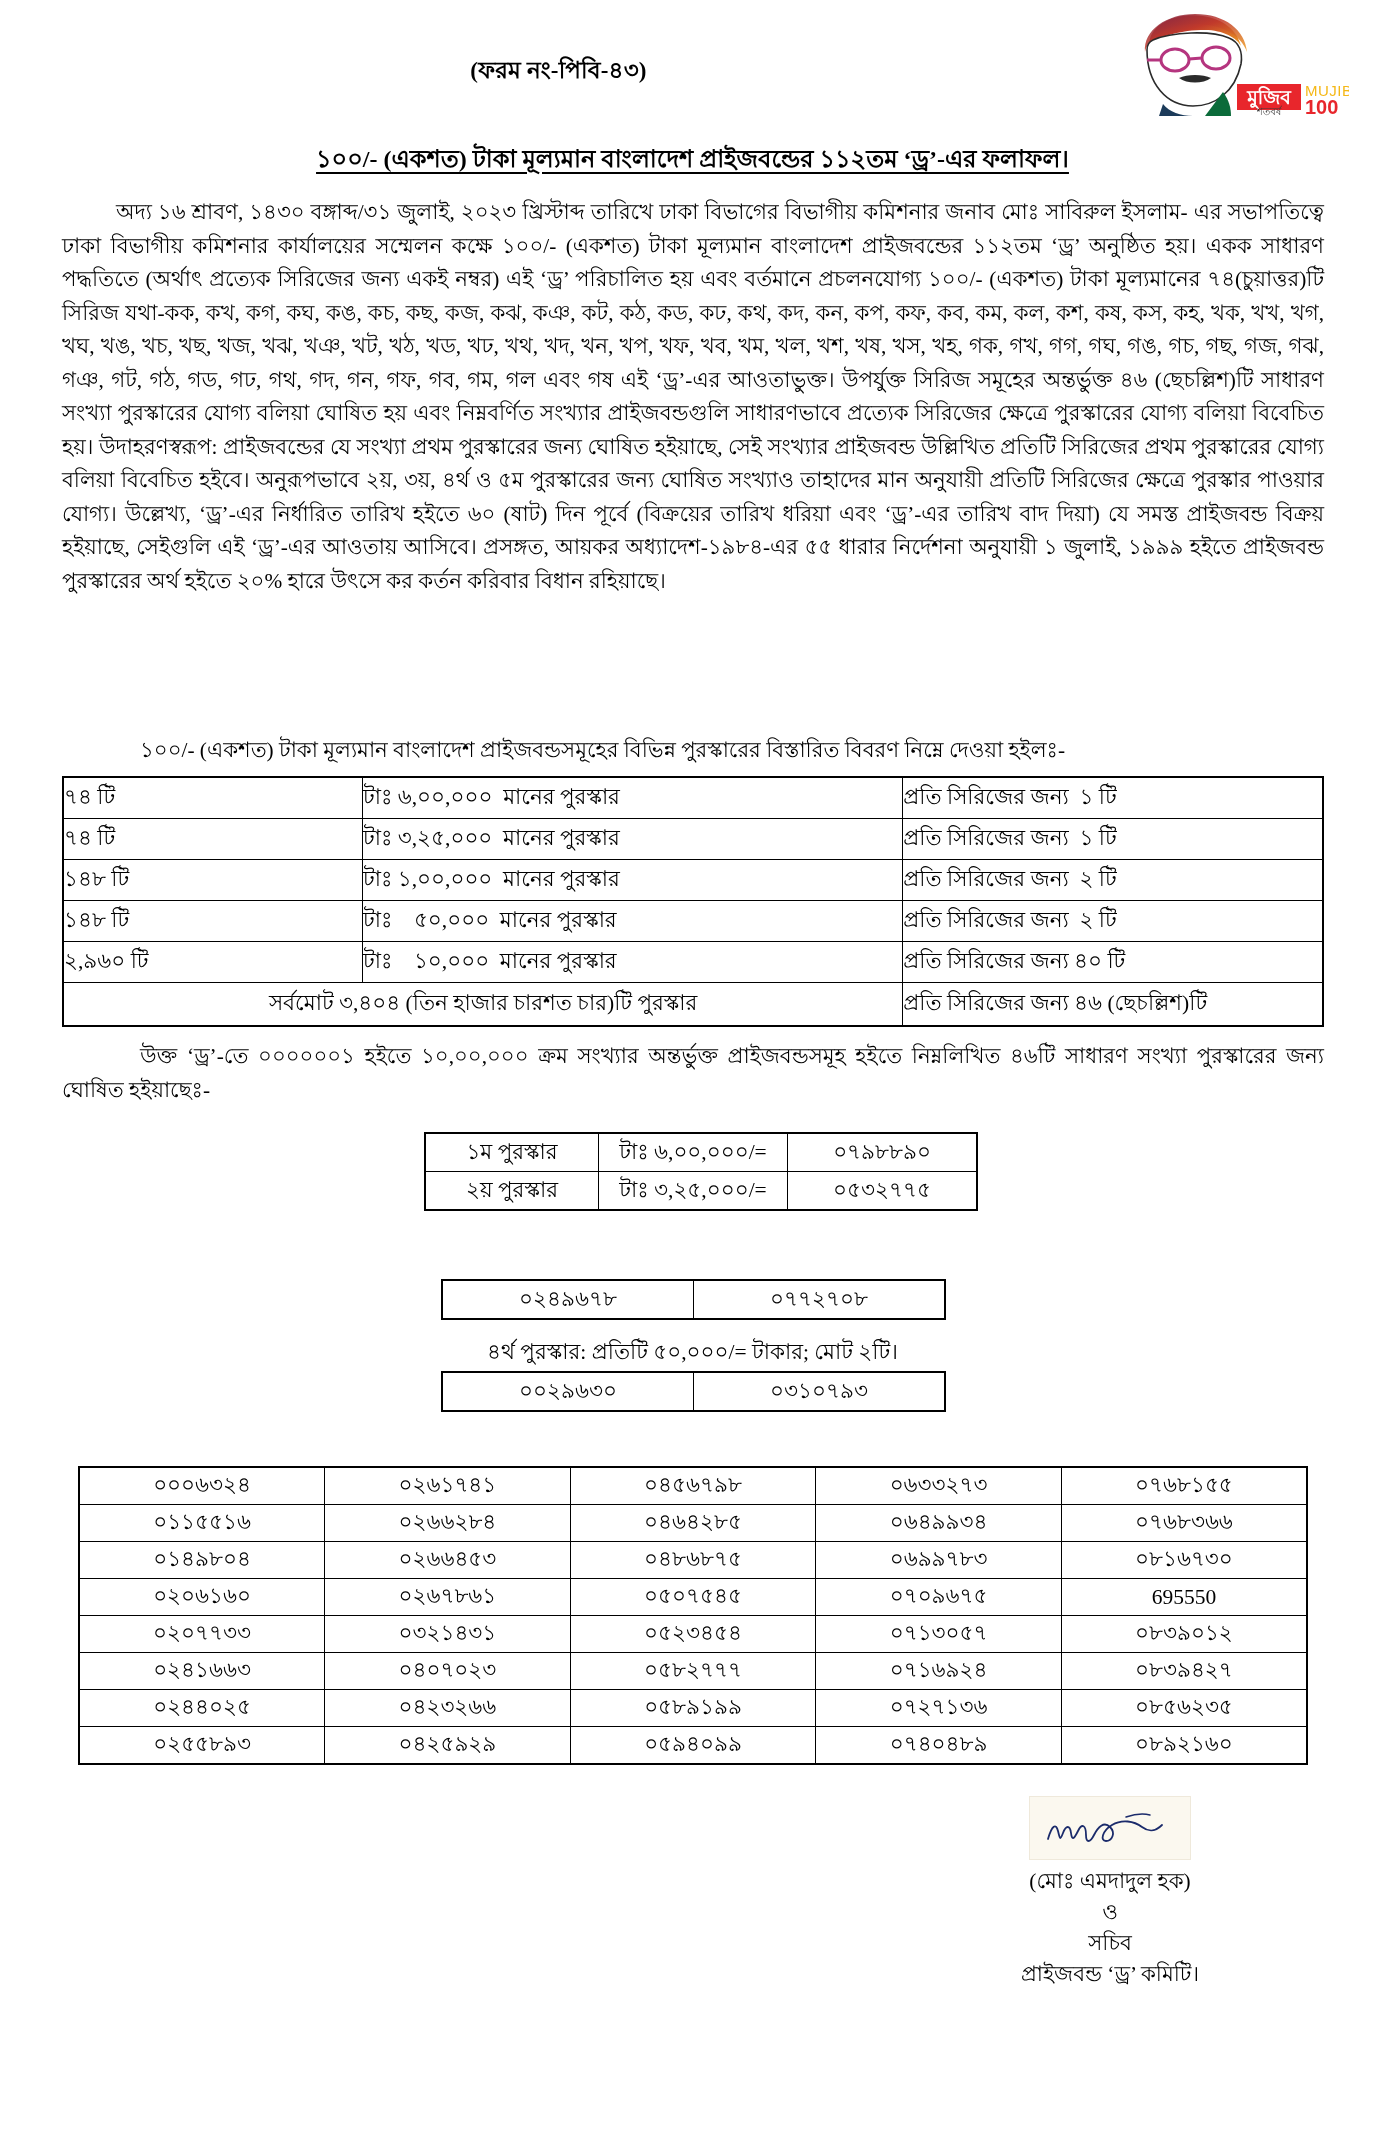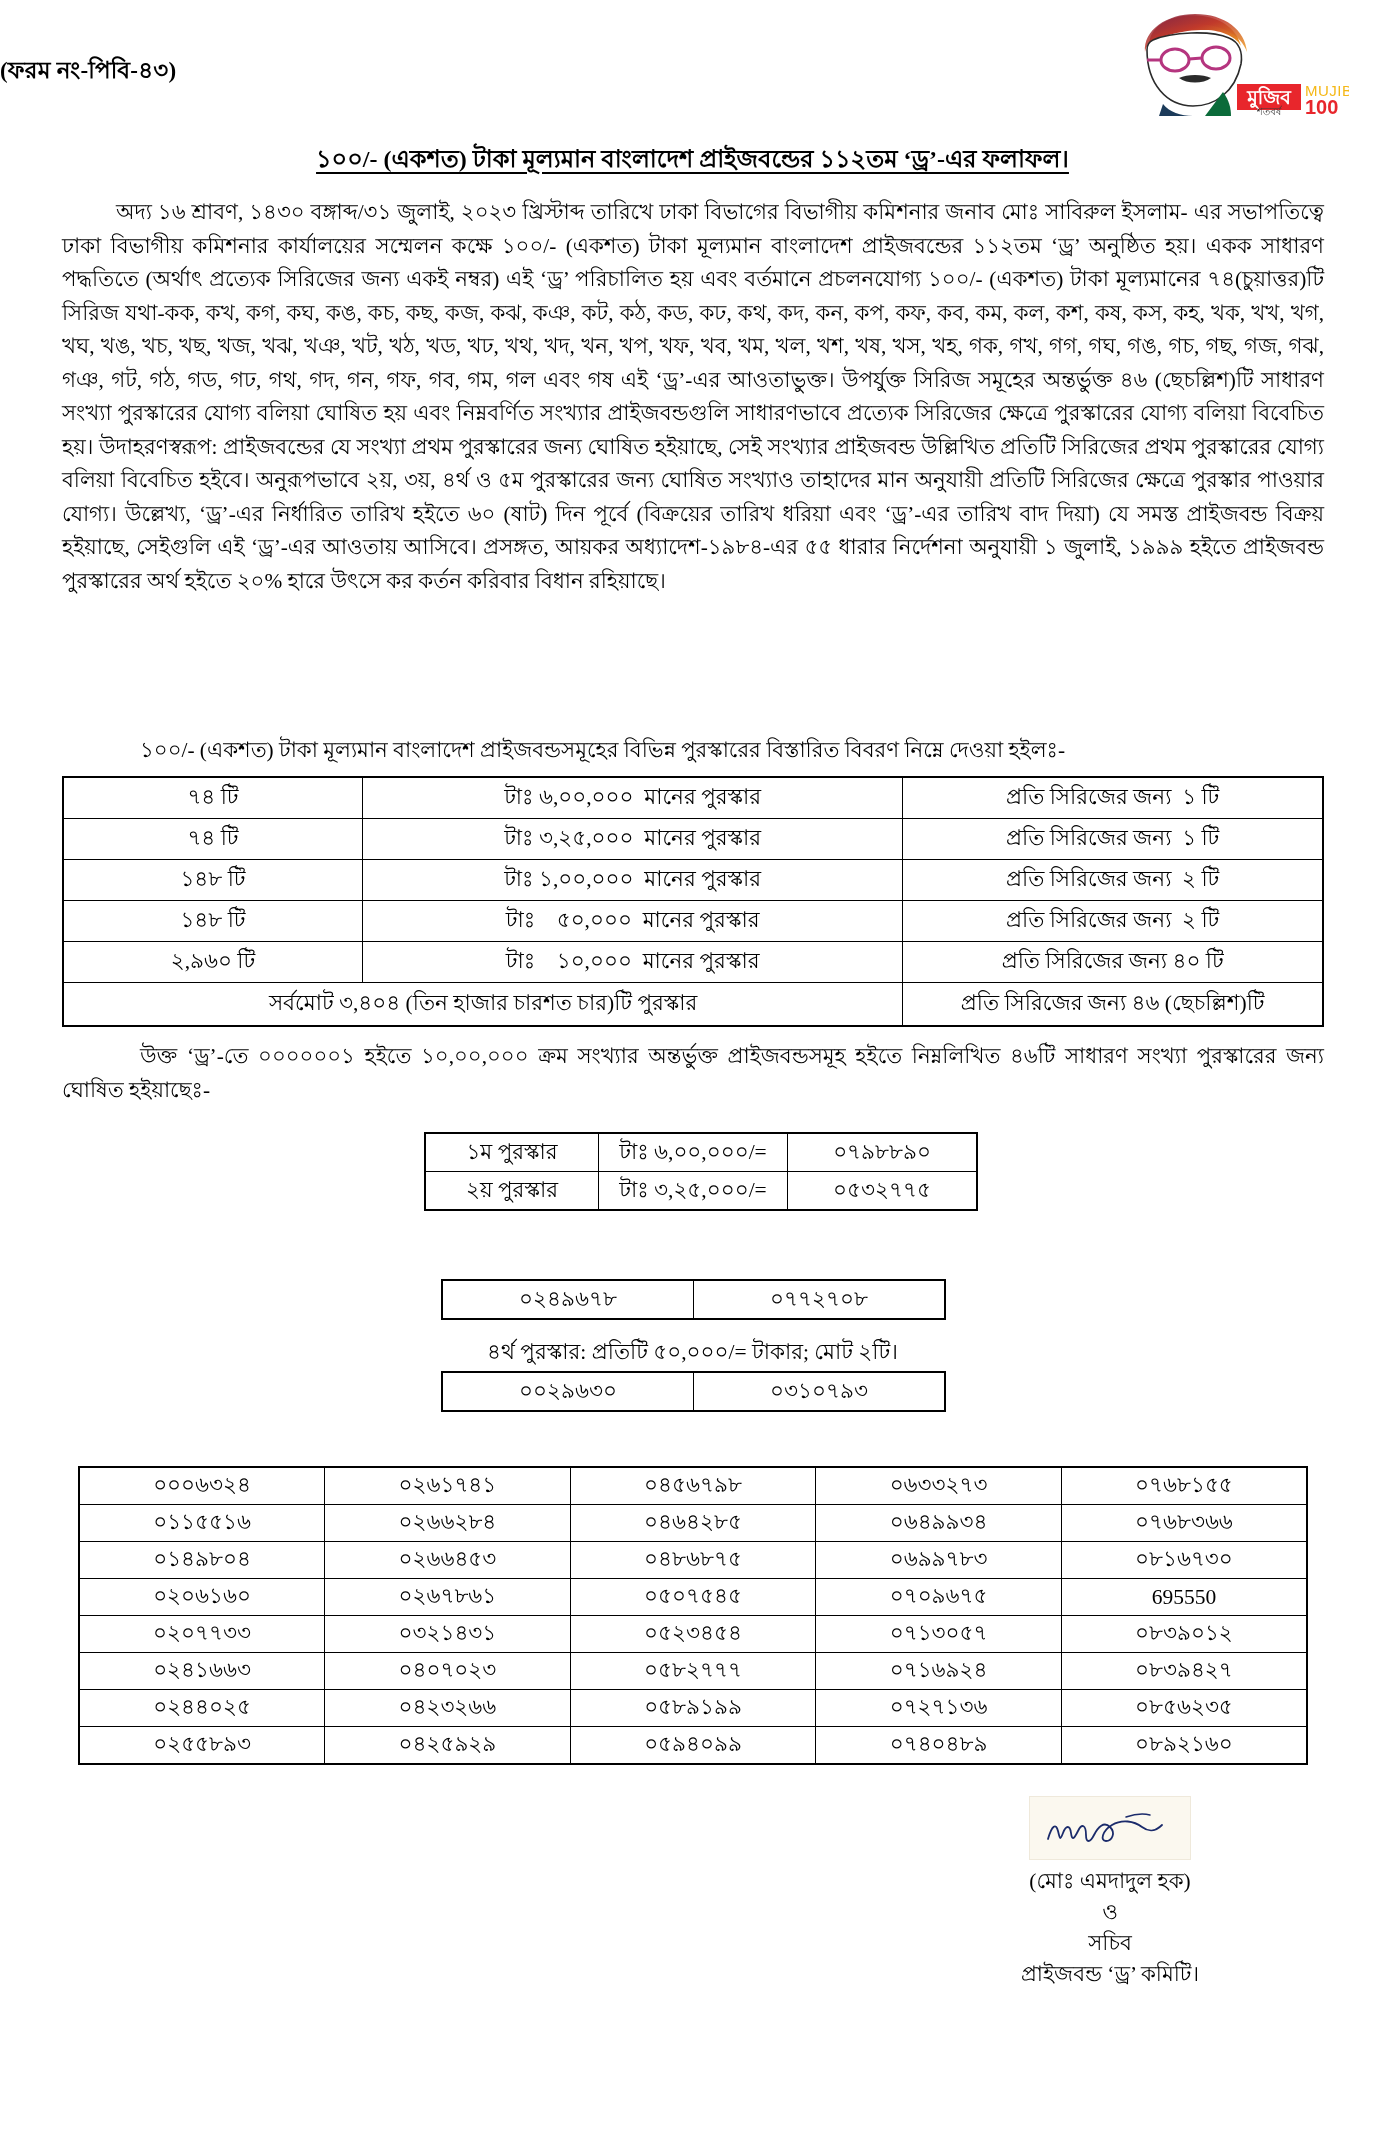--- a/index.html
+++ b/index.html
@@ -32,20 +32,21 @@
     width: 230px;
     height: 108px;
   }
   .logo-svg { display: block; }
 
   .form-no {
     position: absolute;
     top: 52px;
     left: 0;
     width: 1117px;
+    text-align: center;
     font-size: 23px;
     font-weight: 700;
     letter-spacing: .2px;
   }
 
   .doc-title {
     position: absolute;
     top: 140px;
     left: 0;
     width: 1385px;
@@ -98,21 +99,20 @@
 
   .prize-table {
     position: absolute;
     top: 776px;
     left: 62px;
     width: 1262px;
     border: 2.6px solid #000;
   }
   .prize-table td {
     height: 40px;
-    text-align: center;
     white-space: pre;
   }
   .prize-table .c1 { width: 300px; }
   .prize-table .c2 { width: 542px; }
   .prize-table .c3 { width: 420px; }
   .prize-table tr.total td { height: 42px; }
   .prize-table tr.total .tl { text-align: center; }
 
   .note2 {
     position: absolute;

